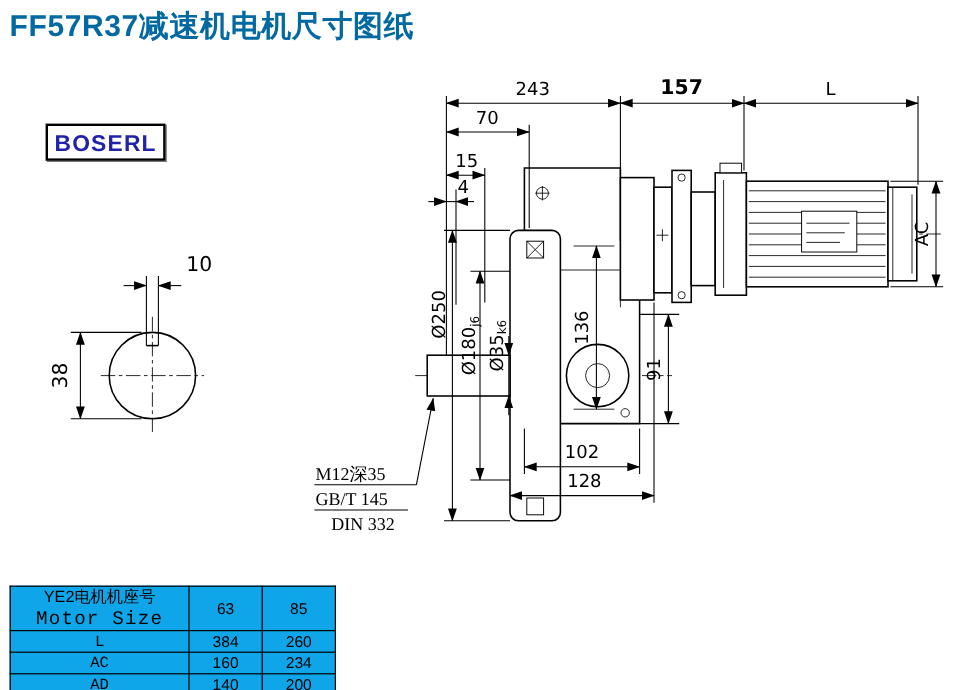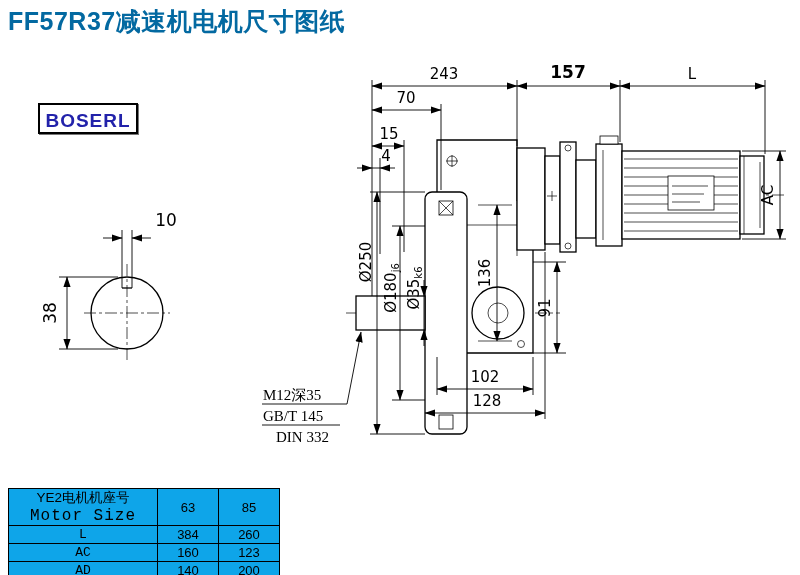--- a/index.html
+++ b/index.html
@@ -235,21 +235,21 @@
       <td class="v">85</td>
     </tr>
     <tr>
       <td class="lab">L</td>
       <td class="v">384</td>
       <td class="v">260</td>
     </tr>
     <tr>
       <td class="lab">AC</td>
       <td class="v">160</td>
-      <td class="v">123</td>
+      <td class="v">234</td>
     </tr>
     <tr>
       <td class="lab">AD</td>
       <td class="v">140</td>
       <td class="v">200</td>
     </tr>
   </tbody>
     </table>
 
 </div>

